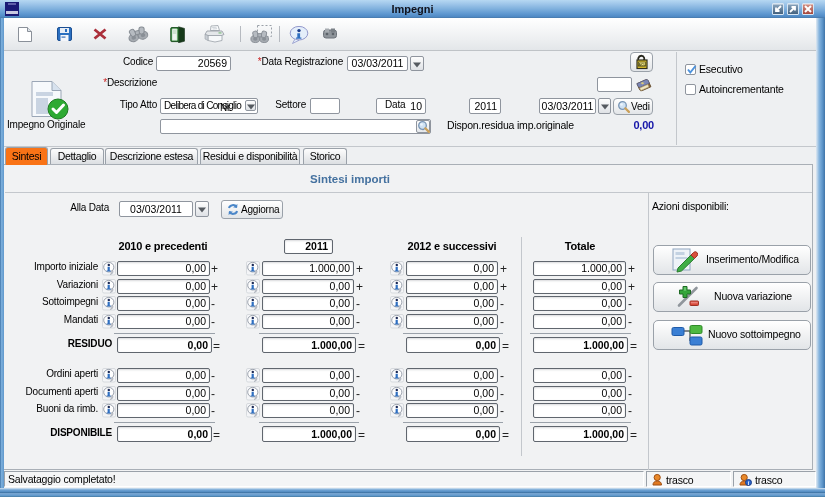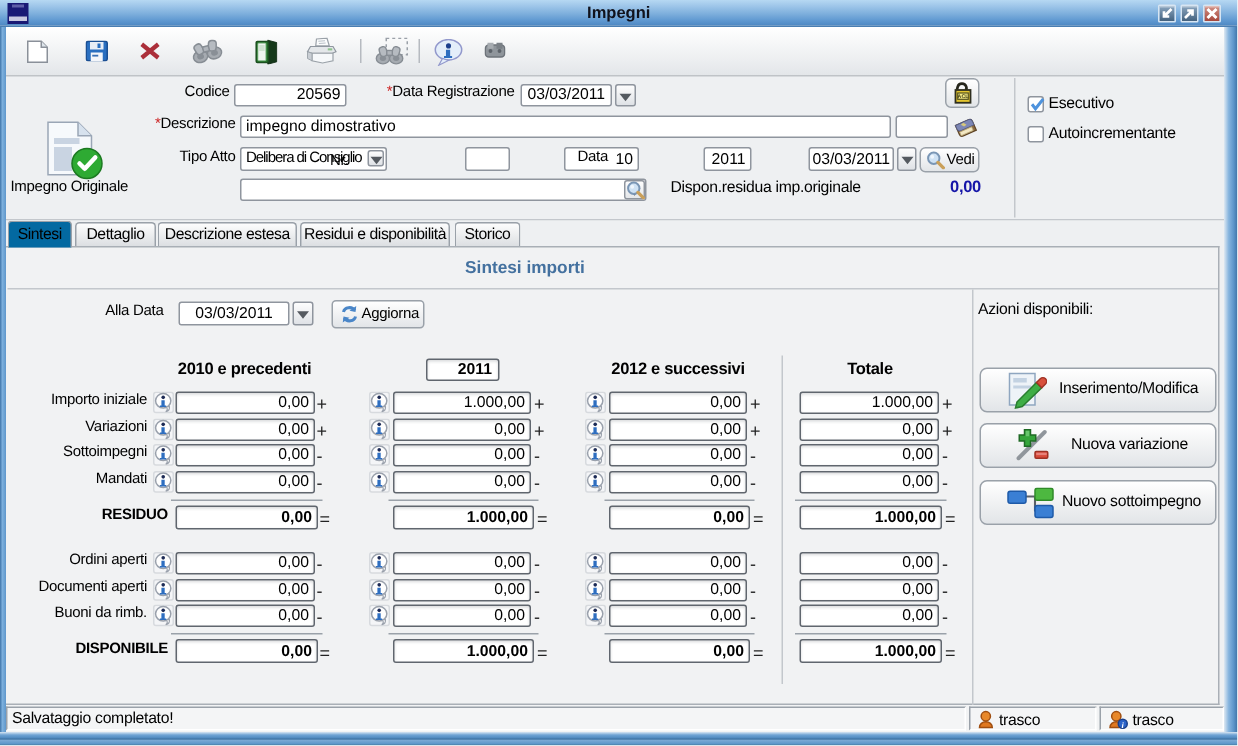--- a/index.html
+++ b/index.html
@@ -131,33 +131,33 @@
 <div class="fld " style="left:347px;top:56px;width:61px;height:15px;line-height:13px;text-align:center;">03/03/2011</div>
 <div class="arrbtn" style="left:410px;top:56px;width:14px;height:15px;"></div>
 <div class="btn" style="left:630px;top:52px;width:23px;height:20px;"></div>
 <svg class="abs" style="left:634px;top:53px" width="16" height="17">
 <path d="M4.5 7.5 v-2 a3 3 0 0 1 5.5 -1.5 q1 1.5 0 2.5" fill="none" stroke="#26261c" stroke-width="1.8" transform="rotate(14 7 5)"></path>
 <rect x="3" y="7" width="10" height="8.5" fill="#e3c52e" stroke="#2e2e1e" stroke-width="1.2"></rect>
 <rect x="4.5" y="9" width="7" height="4.2" fill="#f6ea86" stroke="#55511e" stroke-width="0.8"></rect>
 <text x="8" y="12.6" text-anchor="middle" font-size="3.5" font-family="Liberation Sans" font-weight="bold" fill="#3a3a10">ACL</text>
 </svg>
 <div class="lbl" style="left:7px;top:77px;width:150px;text-align:right;color:#000; font-size:10px;"><span style="color:#cc2222">*</span>Descrizione</div>
-<div class="fld " style="left:160px;top:77px;width:434px;height:15px;line-height:13px;padding-left:3px;">impegno dimostrativo</div>
 <div class="fld " style="left:597px;top:77px;width:35px;height:15px;line-height:13px;"></div>
 <svg class="abs" style="left:636px;top:78px" width="16" height="15">
 <g transform="rotate(-24 8 8)">
         <path d="M2.5 3 h9.5 a2 2 0 0 1 2 2 v6.5 h-9.5 a2 2 0 0 1 -2 -2 z" fill="#8a6a42" stroke="#5e4426" stroke-width="0.8"></path>
         <path d="M2.5 3 h9.5 a2 2 0 0 1 2 2 v2.6 h-9.5 a2 2 0 0 1 -2 -2 z" fill="#7d87b5" stroke="#565e85" stroke-width="0.6"></path>
         <path d="M6 4 l2 -0.5 1.5 2 -2 0.5 z" fill="#d8c87a"></path>
         <path d="M3.3 8.2 h8.7 v2.6 h-8.7 z" fill="#f2e7c2" stroke="#b8a878" stroke-width="0.5"></path>
       </g>
 </svg>
 <div class="lbl" style="left:7px;top:99px;width:150px;text-align:right;color:#000; font-size:10px;">Tipo Atto</div>
 <div class="fld " style="left:160px;top:98px;width:98px;height:16px;line-height:14px;padding-left:3px;line-height:14px;font-size:10px;letter-spacing:-0.7px;">Delibera di Consiglio</div>
 <div class="arrbtn" style="left:245px;top:100px;width:11px;height:11px;border-radius:2px;"></div>
+<div class="lbl" style="left:156px;top:99px;width:150px;text-align:right;color:#000; font-size:10px;">Settore</div>
 <div class="fld num" style="left:310px;top:98px;width:30px;height:16px;line-height:14px;"></div>
 <div class="lbl" style="left:220px;top:102px;width:150px;color:#000; font-size:10px;">Nr.</div>
 <div class="fld num" style="left:376px;top:98px;width:50px;height:16px;line-height:14px;">10</div>
 <div class="fld num" style="left:469px;top:98px;width:32px;height:16px;line-height:14px;">2011</div>
 <div class="lbl" style="left:385px;top:99px;width:150px;text-align:left;color:#000; font-size:10px;">Data</div>
 <div class="fld " style="left:539px;top:98px;width:57px;height:16px;line-height:14px;text-align:center;">03/03/2011</div>
 <div class="arrbtn" style="left:598px;top:98px;width:13px;height:16px;"></div>
 <div class="btn" style="left:613px;top:98px;width:40px;height:17px;"></div>
 <svg class="abs" style="left:617px;top:100px" width="13" height="13">
       <circle cx="5.5" cy="5.5" r="3.8" fill="#cfe2f4" stroke="#7a96b5" stroke-width="1.3"></circle>
@@ -178,21 +178,21 @@
 <div class="vline" style="left:676px;top:52px;height:93px;"></div>
 <div class="abs" style="left:685px;top:64px;width:11px;height:11px;background:#fff;border:1px solid #8f959e;border-radius:2px;">
 <svg width="12" height="12" style="position:absolute;left:0;top:-1px">
         <path d="M2 5.5 l2.3 3 L9.5 2" stroke="#4e93dd" stroke-width="2" fill="none"></path>
       </svg>
     </div>
 <div class="lbl" style="left:699px;top:63px;">Esecutivo</div>
 <div class="abs" style="left:685px;top:84px;width:11px;height:11px;background:#fff;border:1px solid #8f959e;border-radius:2px;"></div>
 <div class="lbl" style="left:699px;top:83px;">Autoincrementante</div>
 <div class="abs" style="left:4px;top:147px;width:812px;height:17px;background:#eef0f2;"></div>
-<div class="abs" style="left:5px;top:147px;width:43px;height:18px;background:#0369a1;border:1px solid #9aa1a9;border-bottom:none;border-radius:3px 3px 0 0;text-align:center;line-height:16px;font-size:10.5px;letter-spacing:-0.3px;white-space:nowrap;z-index:3;">Sintesi</div>
+<div class="abs" style="left:5px;top:147px;width:43px;height:18px;background:#f97316;border:1px solid #9aa1a9;border-bottom:none;border-radius:3px 3px 0 0;text-align:center;line-height:16px;font-size:10.5px;letter-spacing:-0.3px;white-space:nowrap;z-index:3;">Sintesi</div>
 <div class="abs" style="left:50px;top:148px;width:54px;height:16px;background:linear-gradient(#fdfdfd,#dcdfe2);border:1px solid #9aa1a9;border-bottom:none;border-radius:3px 3px 0 0;text-align:center;line-height:15px;font-size:10.5px;letter-spacing:-0.3px;white-space:nowrap;">Dettaglio</div>
 <div class="abs" style="left:105px;top:148px;width:93px;height:16px;background:linear-gradient(#fdfdfd,#dcdfe2);border:1px solid #9aa1a9;border-bottom:none;border-radius:3px 3px 0 0;text-align:center;line-height:15px;font-size:10.5px;letter-spacing:-0.3px;white-space:nowrap;">Descrizione estesa</div>
 <div class="abs" style="left:200px;top:148px;width:100px;height:16px;background:linear-gradient(#fdfdfd,#dcdfe2);border:1px solid #9aa1a9;border-bottom:none;border-radius:3px 3px 0 0;text-align:center;line-height:15px;font-size:10.5px;letter-spacing:-0.3px;white-space:nowrap;">Residui e disponibilità</div>
 <div class="abs" style="left:303px;top:148px;width:44px;height:16px;background:linear-gradient(#fdfdfd,#dcdfe2);border:1px solid #9aa1a9;border-bottom:none;border-radius:3px 3px 0 0;text-align:center;line-height:15px;font-size:10.5px;letter-spacing:-0.3px;white-space:nowrap;">Storico</div>
 <div class="abs" style="left:4px;top:164px;width:809px;height:306px;background:#f1f2f3;border:1px solid #a9afb6;border-left:none;"></div>
 <div class="abs" style="left:4px;top:173px;width:692px;text-align:center;font-weight:bold;font-size:11.5px;color:#44719f;">Sintesi importi</div>
 <div class="hline" style="left:5px;top:192px;width:807px;"></div>
 <div class="vline" style="left:648px;top:193px;height:277px;background:#c3c7cc;"></div>
 <div class="vline" style="left:521px;top:237px;height:219px;"></div>
 <div class="lbl" style="left:-41px;top:202px;width:150px;text-align:right;color:#000; font-size:10px;">Alla Data</div>

